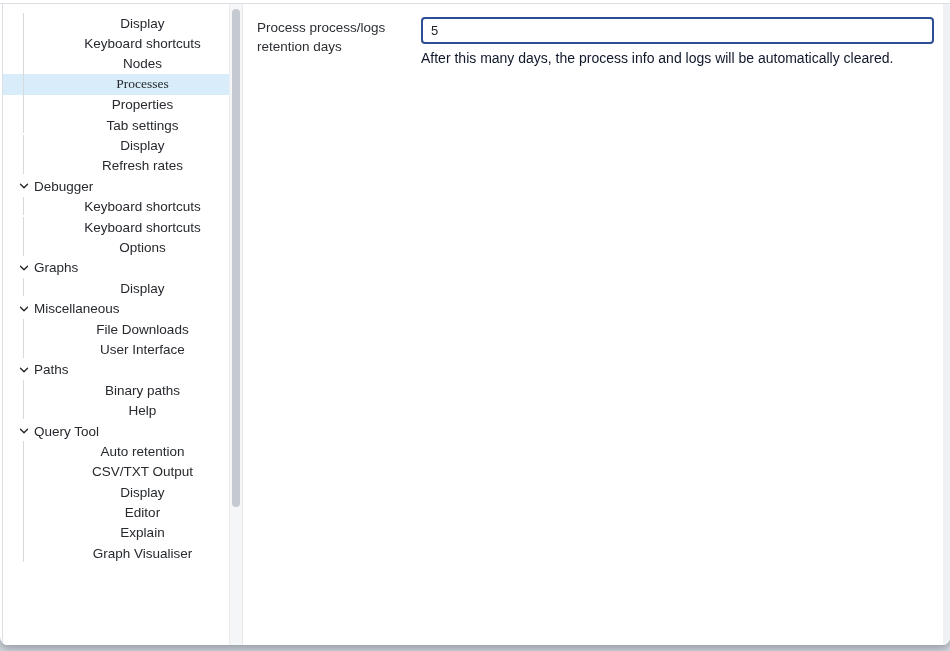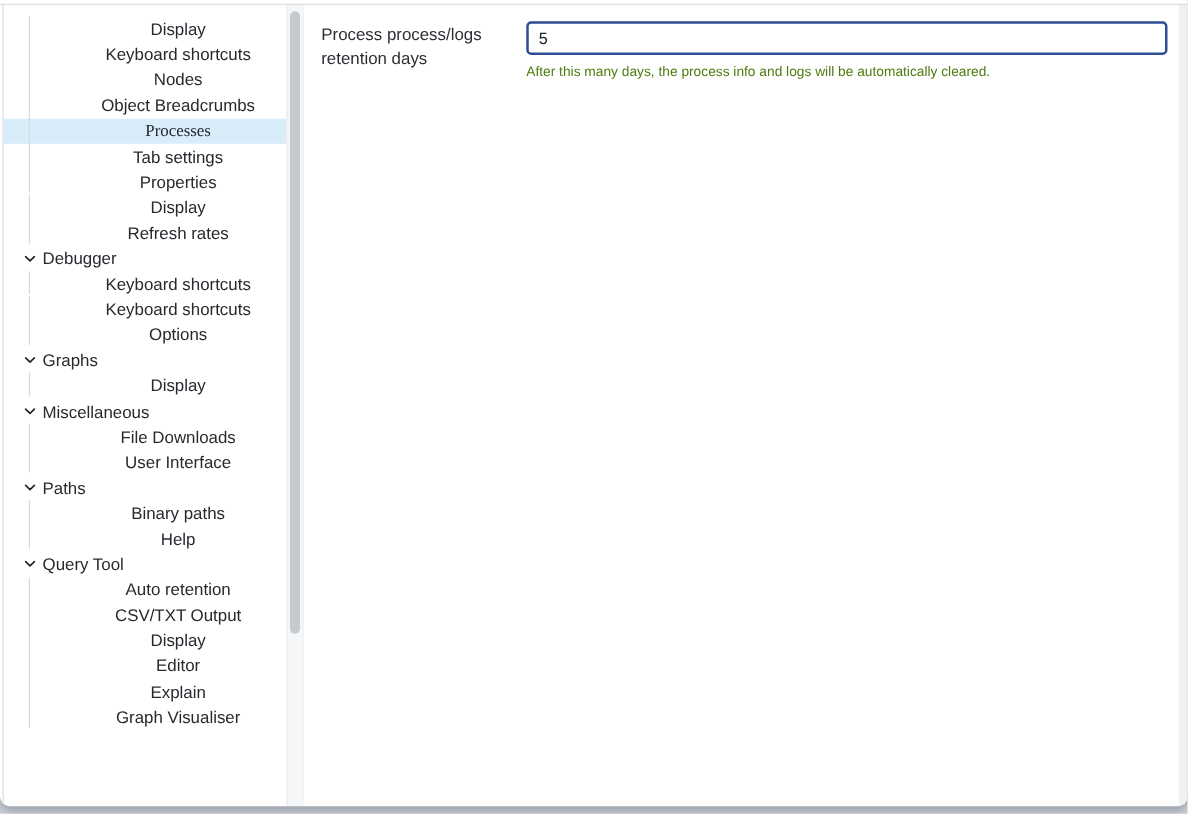--- a/index.html
+++ b/index.html
@@ -62,21 +62,21 @@
     font-size:13.5px; line-height:19px; color:#2b2e33;
   }
   .field-input {
     position:absolute; left:178px; top:13px; width:513px; height:27px;
     border:2px solid #2e4e93; border-radius:4px;
     padding:0 8px; font-family:"Liberation Sans", sans-serif;
     font-size:13px; color:#1e2126; background:#fff; outline:none;
   }
   .field-helper {
     position:absolute; left:178px; top:46px; right:20px;
-    font-size:11px; line-height:17px; color:#4d7c0f;
+    font-size:14px; line-height:17px; color:#0f172a;
   }
   .right-gutter {
     position:absolute; top:0; right:0; bottom:0; width:7px;
     background:#eff1f4;
   }
 </style>
 </head>
 <body>
 
 <div class="dialog">
@@ -87,31 +87,28 @@
           <div class="children">
             <div class="tree-row child">
               <span>Display</span>
             </div>
             <div class="tree-row child">
               <span>Keyboard shortcuts</span>
             </div>
             <div class="tree-row child">
               <span>Nodes</span>
             </div>
-            <div class="tree-row child">
-              <span>Object Breadcrumbs</span>
-            </div>
             <div class="tree-row child selected">
               <span>Processes</span>
             </div>
             <div class="tree-row child">
+              <span>Properties</span>
+            </div>
+            <div class="tree-row child">
               <span>Tab settings</span>
-            </div>
-            <div class="tree-row child">
-              <span>Properties</span>
             </div>
           </div>
           <div class="children">
             <div class="tree-row child">
               <span>Display</span>
             </div>
             <div class="tree-row child">
               <span>Refresh rates</span>
             </div>
           </div>

